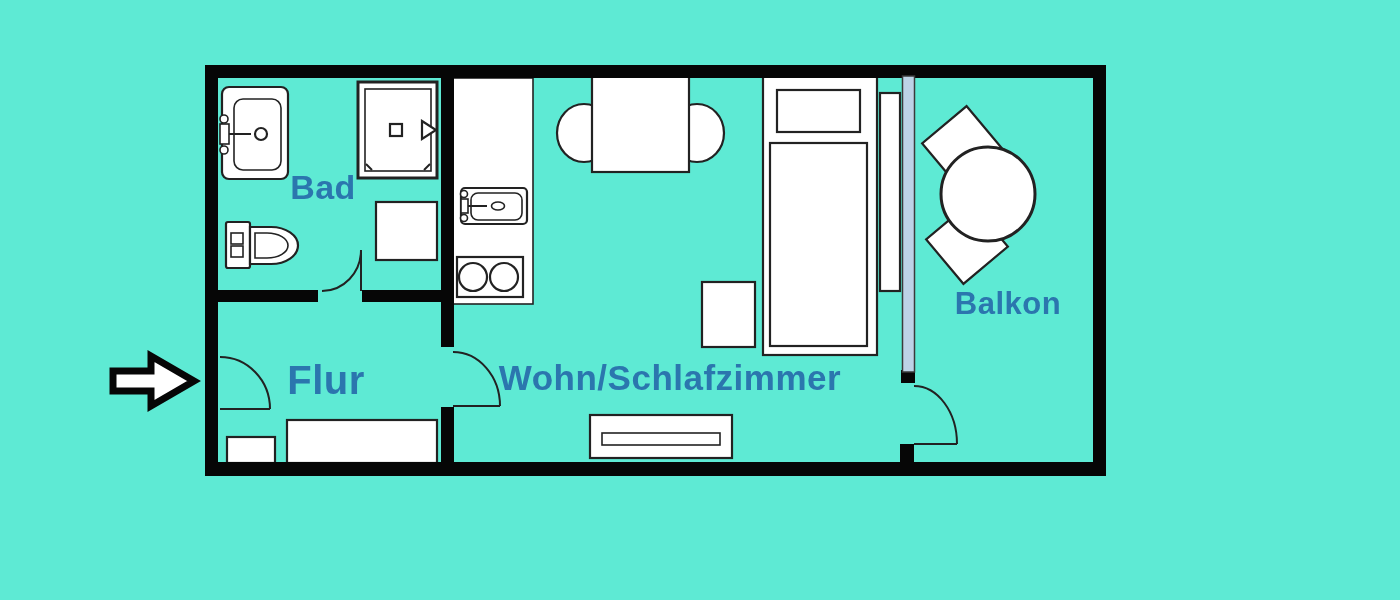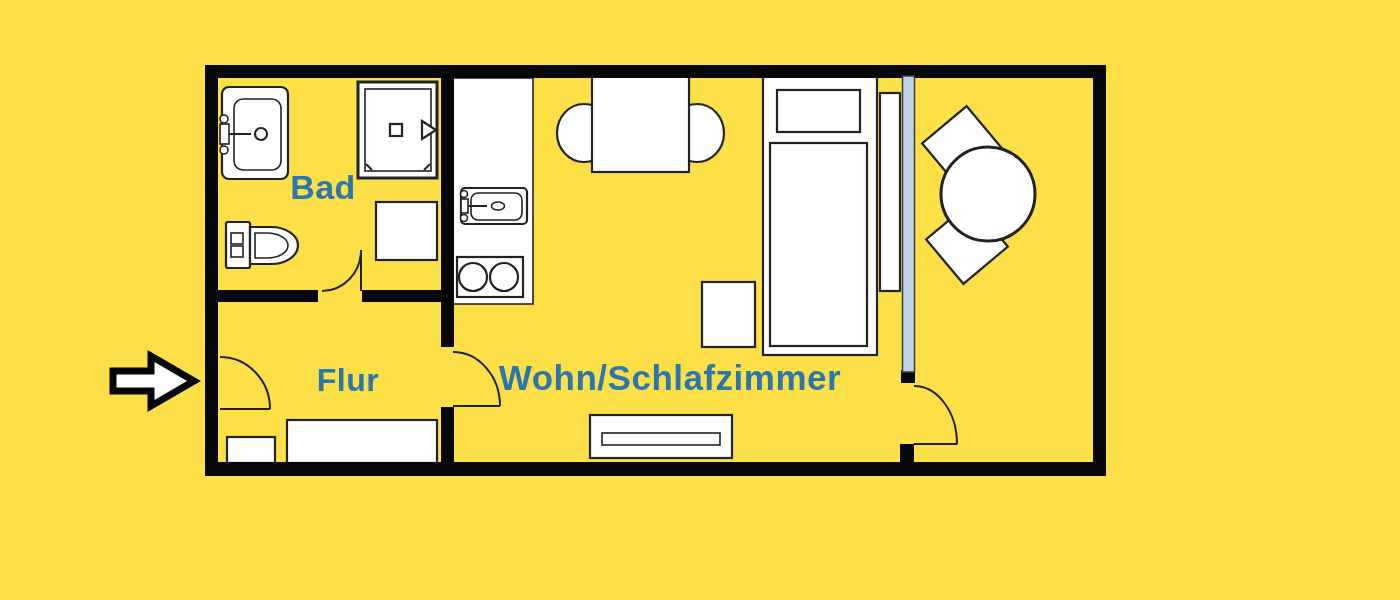--- a/index.html
+++ b/index.html
@@ -1,40 +1,40 @@
 <!DOCTYPE html>
 <html style="--wall: #060606; --furniture-line: #222222; --room-label: #2b76ae; --window-glass: #bdd2e6;"><head>
 <meta charset="utf-8">
 <style>
   html,body{margin:0;padding:0;background:#fff;}
   #canvas{
     position:relative;
     width:1400px;height:600px;
-    background:#fde047;
+    background:#5eead4;
     overflow:hidden;
     font-family:"Liberation Sans",sans-serif;
   }
   #plan-svg{position:absolute;left:0;top:0;}
   .wall{fill:var(--wall,#060606);stroke:none;}
   .furn{stroke:var(--furniture-line,#222);fill:#fff;}
   .thin{stroke-width:1.6;}
   .mid{stroke-width:2.2;}
   .thick{stroke-width:3;}
   .doorline{stroke:var(--furniture-line,#222);stroke-width:2;fill:none;}
   .glass{fill:var(--window-glass,#bdd2e6);stroke:#3a3a3a;stroke-width:1.5;}
   .room-label{
     position:absolute;
     transform:translate(-50%,-50%);
     font-weight:700;
     color:var(--room-label,#2b76ae);
     white-space:nowrap;
     letter-spacing:0.5px;
   }
   #label-bad{left:323px;top:187px;font-size:34px;}
-  #label-flur{left:348px;top:380px;font-size:32px;}
+  #label-flur{left:326px;top:380px;font-size:40px;}
   #label-wohn{left:670px;top:378px;font-size:35px;}
   #label-balkon{left:1008px;top:304px;font-size:31px;}
 </style>
 </head>
 <body>
 
 <div id="canvas">
 
   <svg id="plan-svg" width="1400" height="600" viewBox="0 0 1400 600">
 
@@ -149,13 +149,14 @@
       <path class="doorline" d="M 914 386 A 43 58 0 0 1 957 444"></path>
       <line class="doorline" x1="914" y1="444" x2="957" y2="444"></line>
     </g>
 
     <polygon points="113,371 151,371 151,356 194,381 151,406 151,391 113,391" fill="#fff" stroke="#060606" stroke-width="7" stroke-linejoin="miter"></polygon>
   </svg>
 
   <div id="label-bad" class="room-label">Bad</div>
   <div id="label-flur" class="room-label">Flur</div>
   <div id="label-wohn" class="room-label">Wohn/Schlafzimmer</div>
+  <div id="label-balkon" class="room-label">Balkon</div>
 </div>
 
 </body></html>

